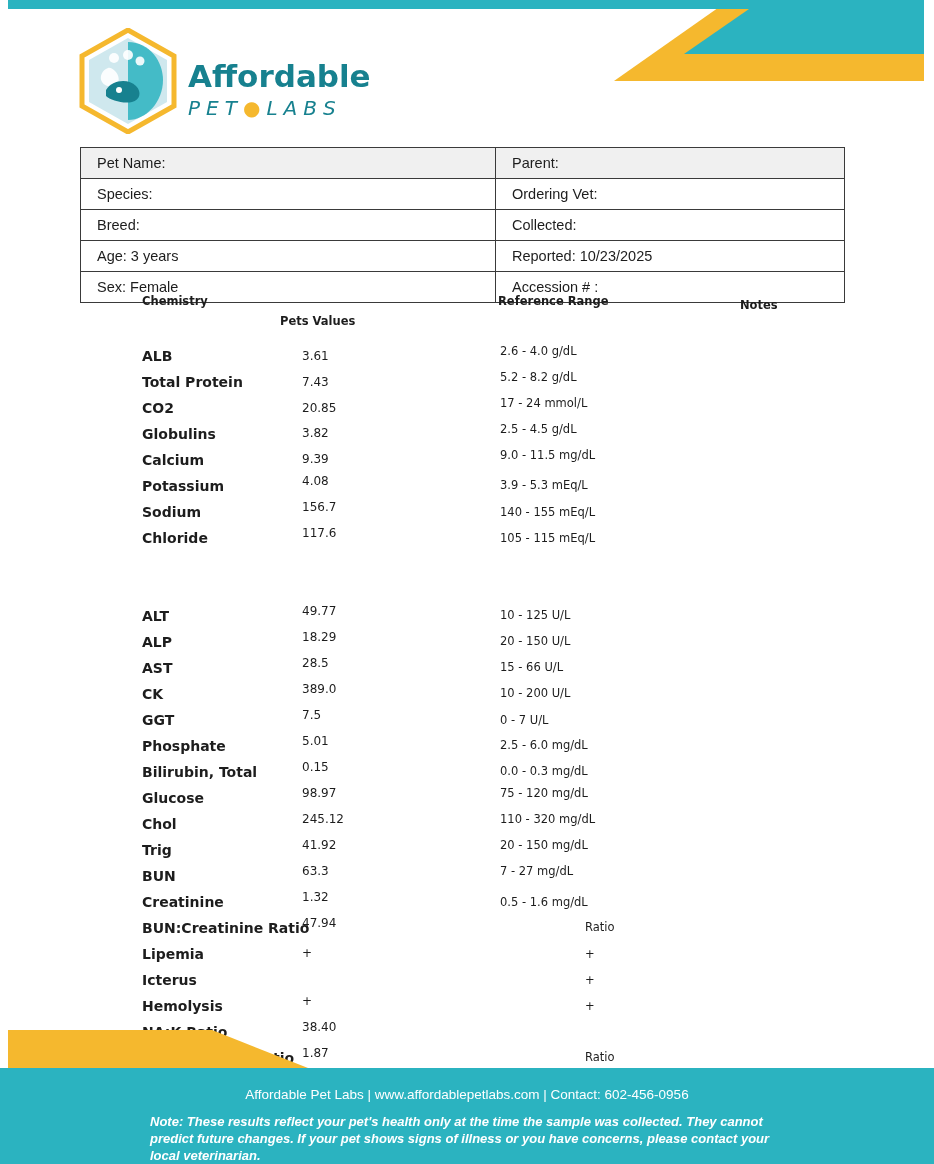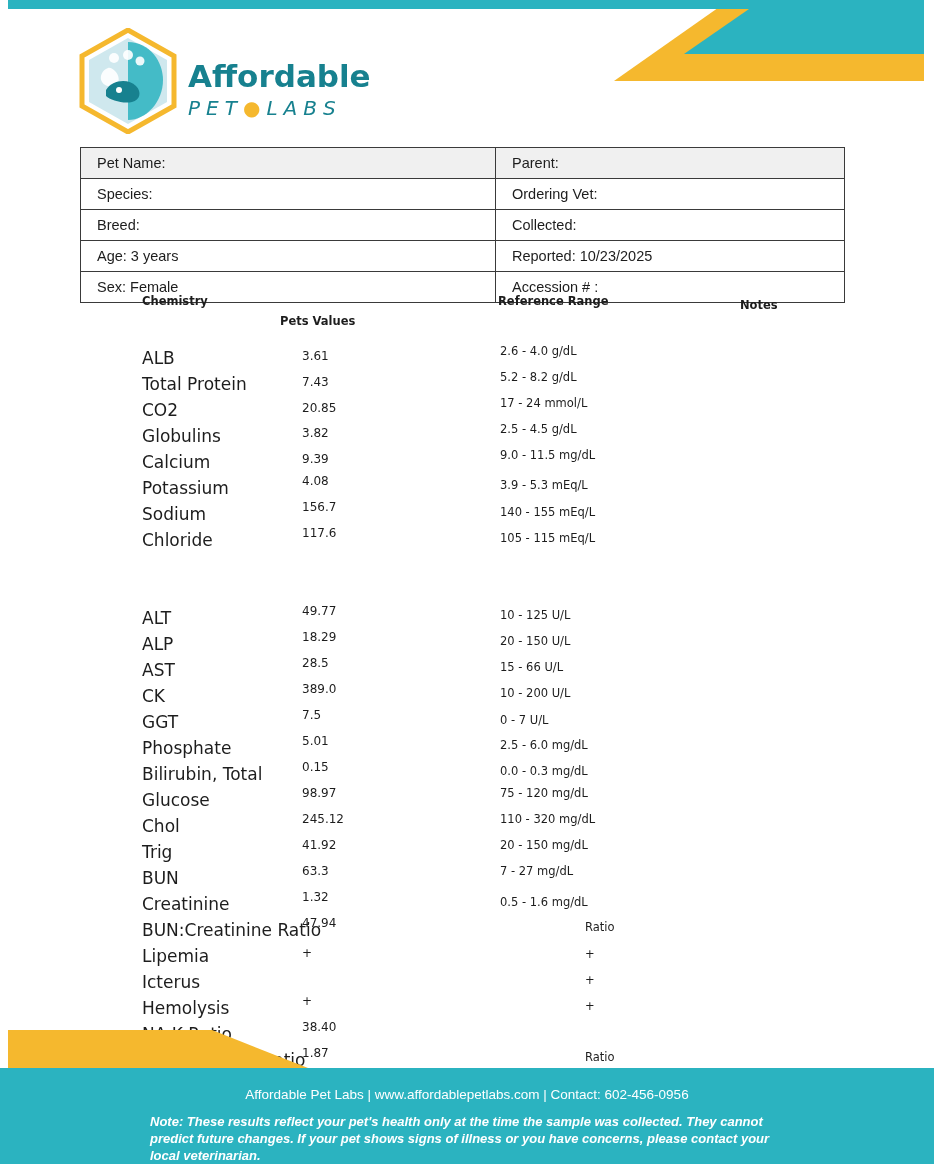--- a/index.html
+++ b/index.html
@@ -158,24 +158,25 @@
   .h-notes  { left: 660px; top: 10px; }
 
   .rows { position: relative; }
   .row {
     position: relative;
     height: 26px;
   }
   .row .name {
     position: absolute;
     left: 62px;
-    font-size: 17px;
+    font-size: 14px;
     font-family: "DejaVu Sans", sans-serif;
     color: #1d1d1d;
     white-space: nowrap;
+    font-weight: bold;
   }
   .row .val {
     position: absolute;
     left: 222px;
     font-size: 12px;
     font-family: "DejaVu Sans", sans-serif;
     color: #1d1d1d;
   }
   .row .ref {
     position: absolute;

